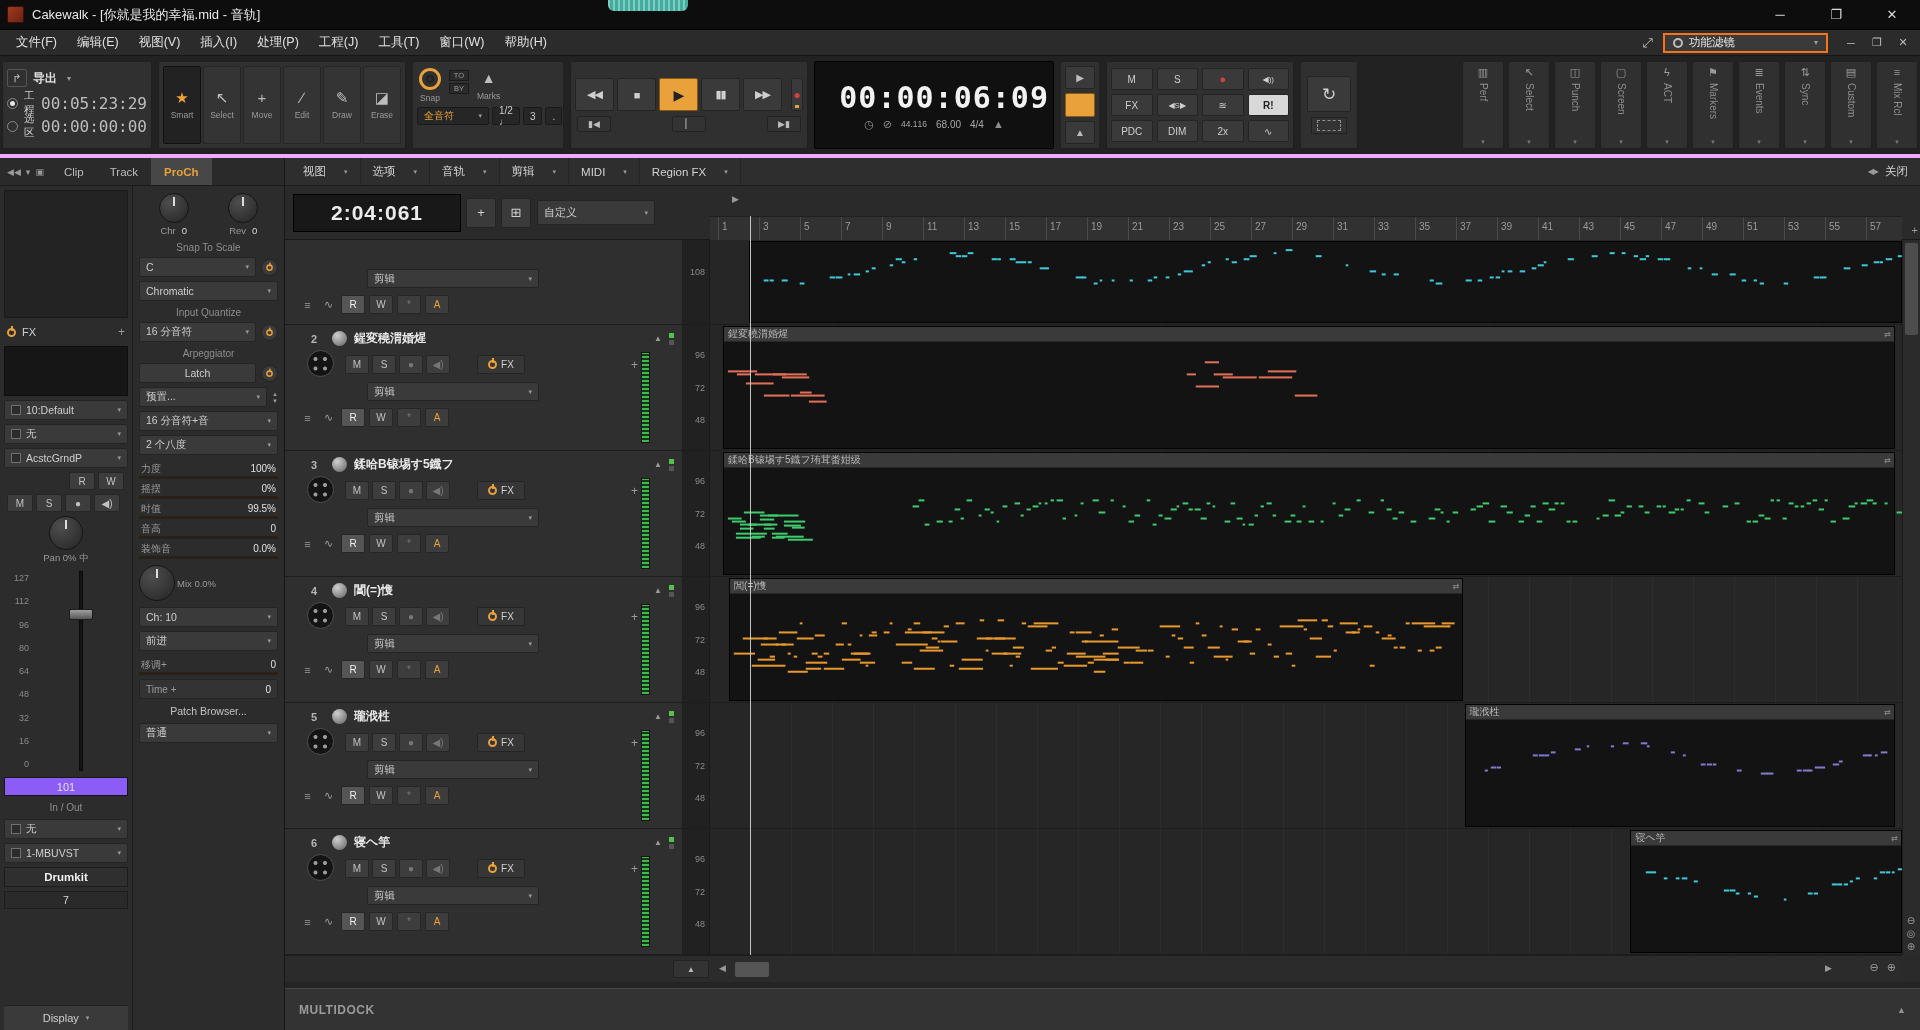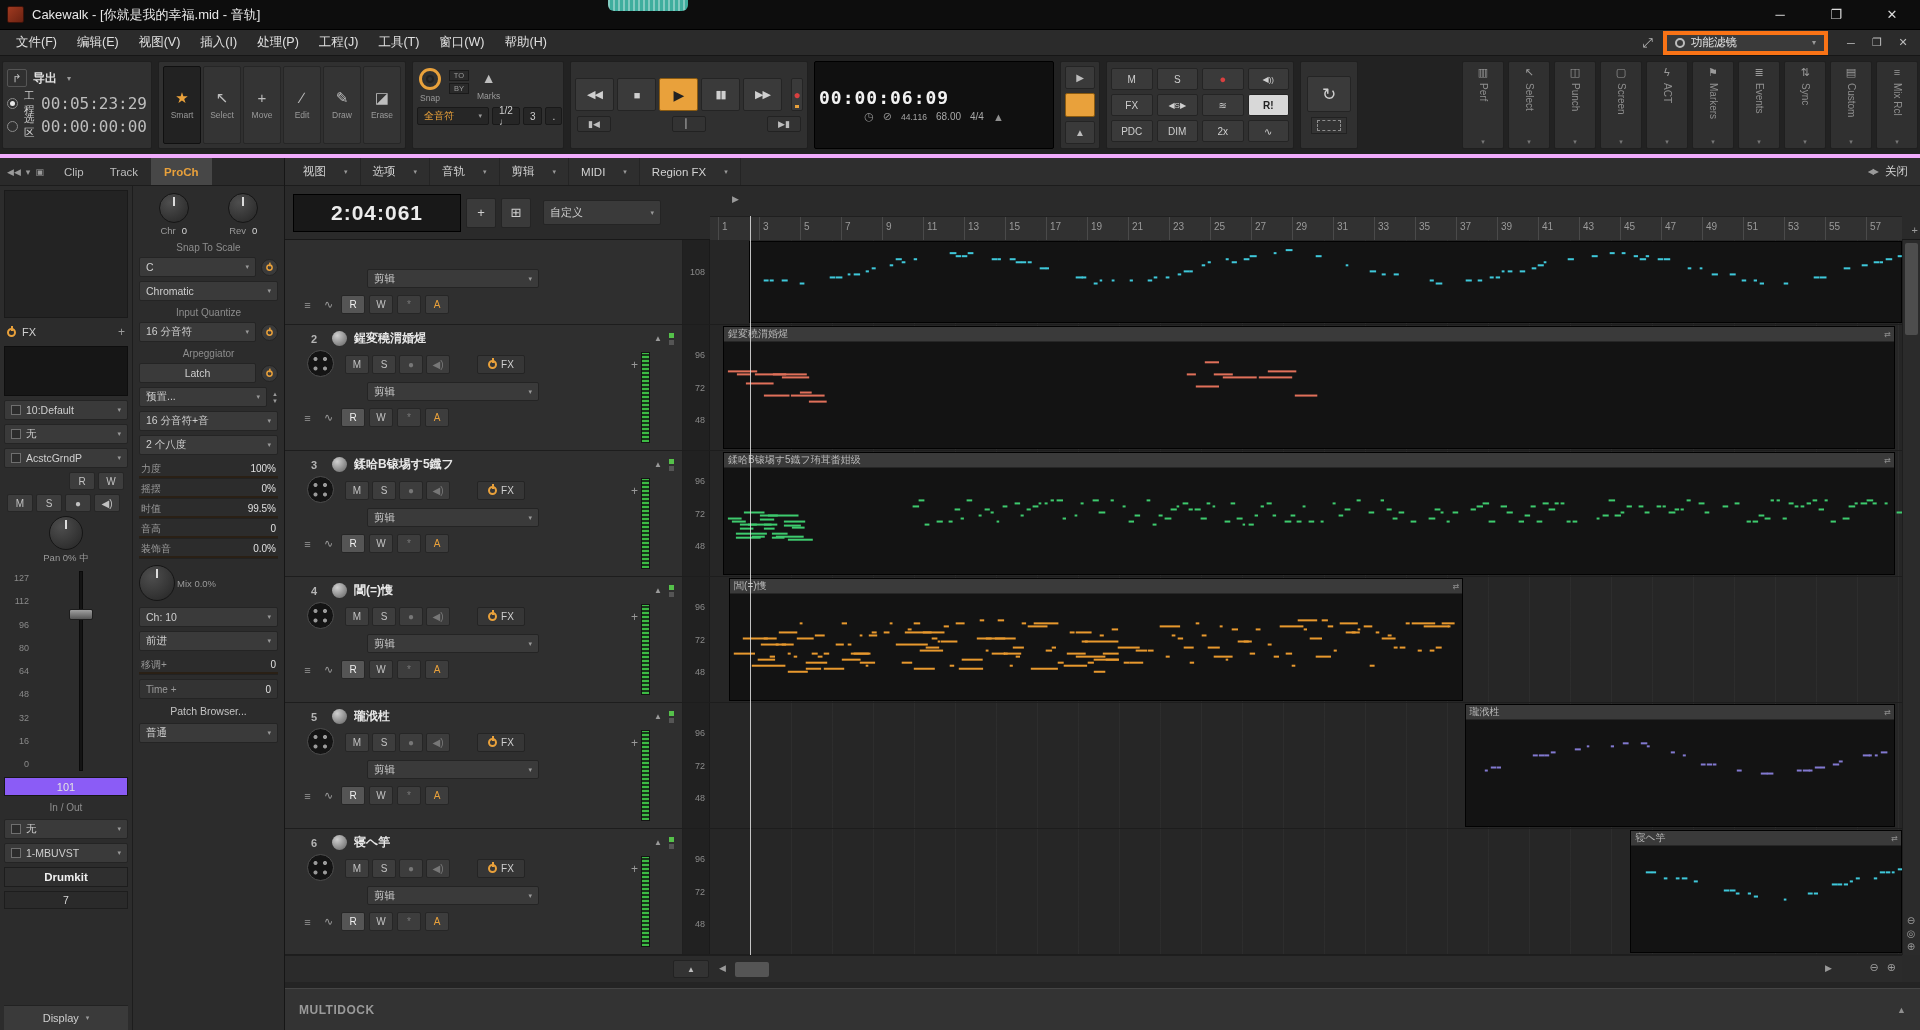--- a/index.html
+++ b/index.html
@@ -18,21 +18,21 @@
 .top-pill{position:absolute;left:608px;top:0;width:80px;height:11px;border-radius:0 0 6px 6px;background:#3fae9e;background-image:repeating-linear-gradient(to right,rgba(255,255,255,.35) 0 2px,transparent 2px 5px)}
 .win-controls{margin-left:auto;display:flex;height:100%}
 .wc{width:56px;height:100%;display:flex;align-items:center;justify-content:center;color:#dadada;font-size:13px}
 
 
 .menubar{height:26px;background:#2b2b2b;display:flex;align-items:center;padding-left:6px;border-bottom:1px solid #161616}
 .menu-items{display:flex;height:100%}
 .mi{display:flex;align-items:center;padding:0 10px;font-size:12.5px;color:#e0e0e0}
 .menu-right{margin-left:auto;display:flex;align-items:center;gap:10px;padding-right:4px;height:100%}
 .expand-ico{color:#bdbdbd;font-size:13px}
-.filter-chip{display:flex;align-items:center;gap:6px;height:19px;background:#3a3a3a;border:4px solid #f97316;padding:8px 8px;min-width:165px}
+.filter-chip{display:flex;align-items:center;gap:6px;height:19px;background:#3a3a3a;border:2px solid #f97316;padding:8px 8px;min-width:165px}
 .gear-ico{width:10px;height:10px;border:2px solid #bdbdbd;border-radius:50%}
 .filter-chip .lbl{font-size:11.5px;color:#e6e6e6}
 .filter-chip::after{content:"▾";margin-left:auto;font-size:8px;color:#9a9a9a}
 .mini-wc{display:flex}
 .mwc{width:26px;display:flex;align-items:center;justify-content:center;color:#bdbdbd;font-size:11px}
 
 
 .controlbar{height:102px;background:#222;display:flex;align-items:stretch;gap:6px;padding:5px 2px;border-bottom:4px solid #f0abfc}
 .cbm{background:var(--panel);border:1px solid var(--panel-b);border-radius:2px;padding:4px;flex:none}
 .m-export{width:150px;display:flex;flex-direction:column;gap:3px}
@@ -67,21 +67,21 @@
 .chip.amber::after{content:"▾";margin-left:auto;font-size:7px;color:#9a9a9a;padding-left:6px}
 .m-transport{width:238px;display:flex;flex-direction:column;justify-content:center;gap:5px}
 .tp-r1{display:flex;gap:3px;align-items:center}
 .tpbtn{width:39px;height:33px;background:#3a3a3a;border:1px solid #242424;border-radius:2px;color:#cfcfcf;font-size:11px;display:flex;align-items:center;justify-content:center;letter-spacing:-1px}
 .tpbtn.active{background:var(--orange);border-color:#8a5a10;color:#222;font-size:14px}
 .rec-btn{width:32px;height:33px;margin-left:6px;background:#3a3a3a;border:1px solid #242424;border-radius:2px;color:#d84040;font-size:12px;display:flex;align-items:center;justify-content:center;position:relative}
 .rec-btn::after{content:"";position:absolute;left:3px;right:3px;bottom:2px;height:3px;background:var(--orange)}
 .tp-r2{display:flex;justify-content:space-between;align-items:center;padding:0 2px}
 .tpmini{height:16px;min-width:34px;background:#333;border:1px solid #222;border-radius:2px;color:#bdbdbd;font-size:9px;display:flex;align-items:center;justify-content:center}
 .m-time{width:240px;background:#101010;border:1px solid #000;display:flex;flex-direction:column;justify-content:center}
-.big-time{text-align:left;font-family:"DejaVu Sans Mono",monospace;font-weight:bold;font-size:18px;color:#f2f2f2;letter-spacing:1px;line-height:1.2}
+.big-time{text-align:right;font-family:"DejaVu Sans Mono",monospace;font-weight:bold;font-size:30px;color:#f2f2f2;letter-spacing:1px;line-height:1.2}
 .time-sub{display:flex;align-items:center;justify-content:center;gap:9px;font-size:10px;color:#a8a8a8;padding-top:2px}
 .tsico{font-size:11px;color:#8f8f8f}
 .sr-stack{display:flex;flex-direction:row;line-height:1;font-size:8.5px;text-align:center}
 .m-minicol{width:40px;display:flex;flex-direction:column;gap:4px;justify-content:center}
 .mc-btn{height:26px;background:#3a3a3a;border:1px solid #242424;border-radius:2px;display:flex;align-items:center;justify-content:center;color:#bdbdbd;font-size:10px}
 .mc-btn.amber{background:var(--orange);border-color:#8a5a10}
 .m-mix{width:188px;display:grid;grid-template-columns:repeat(4,1fr);gap:4px;align-content:center}
 .mixbtn{height:22px;background:#3a3a3a;border:1px solid #242424;border-radius:2px;display:flex;align-items:center;justify-content:center;font-size:10px;color:#cfcfcf}
 .mixbtn.rec{color:#d84040;font-size:11px}
 .mixbtn.spk{font-size:8px}
@@ -162,21 +162,21 @@
 
 .trackview{flex:1;position:relative;background:#2a2a2a;min-width:0}
 .tv-toolbar{position:absolute;top:0;left:0;right:0;height:28px;background:#2e2e2e;border-bottom:1px solid #1c1c1c;display:flex;align-items:stretch;padding-left:6px}
 .tvdrop{display:flex;align-items:center;gap:18px;padding:0 12px;border-right:1px solid #242424;font-size:11.5px;color:#d2d2d2}
 .tvdrop::after{content:"▾";font-size:7px;color:#9a9a9a}
 .tv-close{margin-left:auto;display:flex;align-items:center;gap:7px;padding:0 12px;font-size:11.5px;color:#d2d2d2}
 .tv-close .arr{font-size:8px;color:#9a9a9a;letter-spacing:-1px}
 .posrow{position:absolute;top:28px;left:0;right:0;height:54px;background:#2a2a2a;border-bottom:1px solid #181818;display:flex;align-items:center;padding-left:8px}
 .posbox{width:168px;height:38px;background:#181818;border:1px solid #000;display:flex;align-items:center;justify-content:center;font-size:21px;font-weight:bold;color:#ececec;letter-spacing:1px}
 .sqbtn{width:30px;height:30px;margin-left:5px;background:#3a3a3a;border:1px solid #242424;border-radius:2px;display:flex;align-items:center;justify-content:center;color:#cfcfcf;font-size:13px}
-.posrow .drop{width:118px;height:25px;margin-left:12px;font-size:11px}
+.posrow .drop{width:118px;height:25px;margin-left:6px;font-size:11px}
 .ruler-wrap{position:absolute;left:425px;right:18px;top:28px;height:54px}
 .ruler{position:absolute;left:0;right:0;bottom:0;height:24px;background:#313131;border-top:1px solid #1f1f1f;display:flex;padding-left:8px;overflow:hidden}
 .tick{width:41px;flex:none;border-left:1px solid #4a4a4a;color:#9a9a9a;font-size:10px;padding:4px 0 0 3px}
 .play-marker{position:absolute;left:22px;top:8px;color:#9a9a9a;font-size:9px}
 .ruler-plus{position:absolute;right:-16px;bottom:4px;color:#9a9a9a;font-size:11px}
 .lanes-area{position:absolute;top:82px;left:0;right:18px;bottom:75px;background:#262626;overflow:hidden}
 .track-row{display:flex;height:126px;border-bottom:1px solid #1d1d1d}
 .track-row.partial{height:85px}
 .track-head{width:398px;flex:none;background:#2f2f2f;border-right:1px solid #1f1f1f;position:relative;display:flex;flex-direction:column;padding-top:2px}
 .partial .track-head{justify-content:flex-end;padding-bottom:6px}

